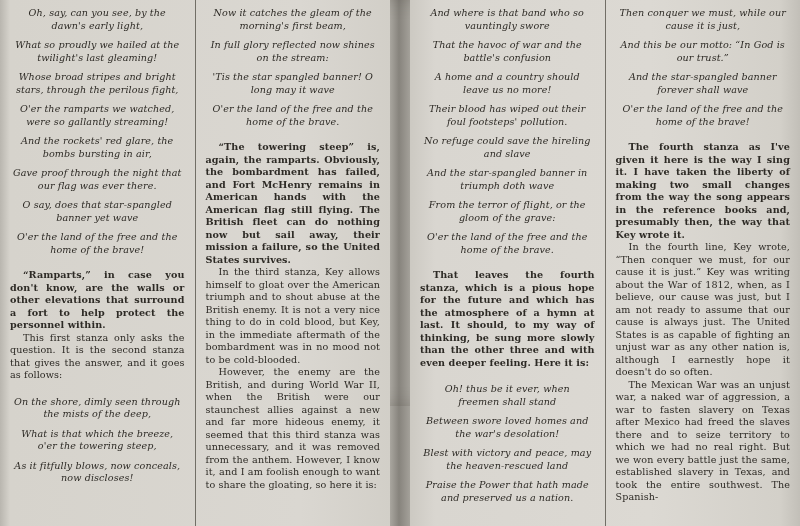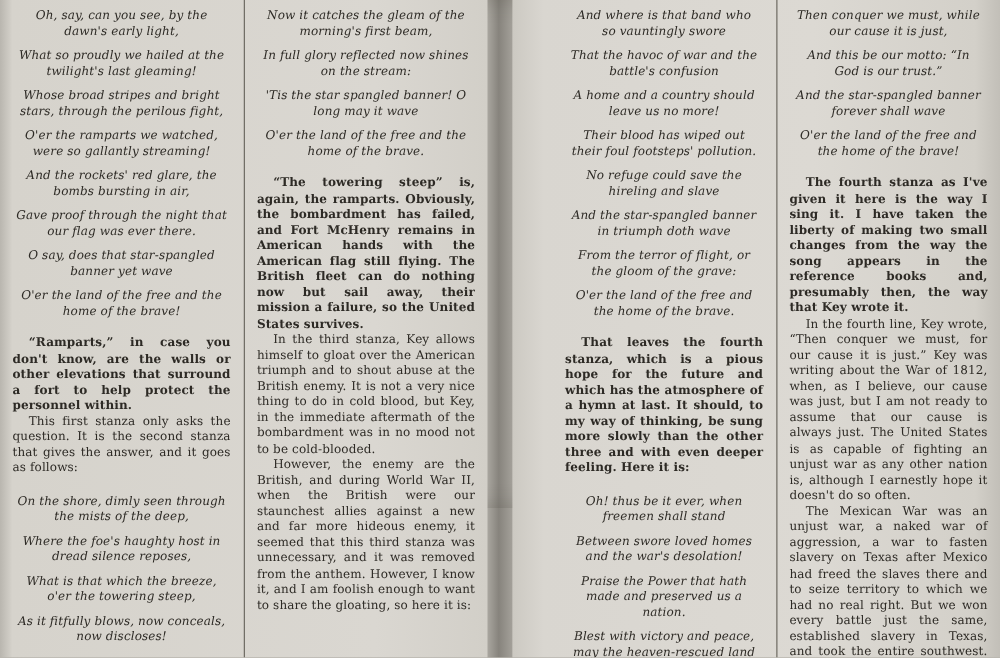--- a/index.html
+++ b/index.html
@@ -17,21 +17,20 @@
   .page {
     width: 390px; height: 526px;
     display: flex;
     box-sizing: border-box;
   }
   .page-left {
     background: linear-gradient(90deg, #b9b6af 0px, #d6d3cc 10px, #dad7d1 300px, #d2cfc8 390px);
   }
   .page-right {
     background: linear-gradient(90deg, #ccc9c2 0px, #d9d6d0 25px, #dcd9d3 240px, #d3d0c9 370px, #c2bfb8 390px);
-    padding-left: 32px;
   }
   .gutter {
     width: 20px; height: 526px;
     background: linear-gradient(90deg, rgba(40,36,30,0.10), rgba(40,36,30,0.34) 45%, rgba(40,36,30,0.14));
   }
   .col {
     flex: 1 1 0;
     padding: 7px 10px 4px 10px;
     box-sizing: border-box;
     overflow: hidden;
@@ -71,21 +70,20 @@
       <div class="v">What so proudly we hailed at the twilight's last gleaming!</div>
       <div class="v">Whose broad stripes and bright stars, through the perilous fight,</div>
       <div class="v">O'er the ramparts we watched, were so gallantly streaming!</div>
       <div class="v">And the rockets' red glare, the bombs bursting in air,</div>
       <div class="v">Gave proof through the night that our flag was ever there.</div>
       <div class="v">O say, does that star-spangled banner yet wave</div>
       <div class="v">O'er the land of the free and the home of the brave!</div>
       <div class="p">“Ramparts,” in case you don't know, are the walls or other elevations that surround a fort to help protect the personnel within.</div>
       <div class="p">This first stanza only asks the question. It is the second stanza that gives the answer, and it goes as follows:</div>
       <div class="v">On the shore, dimly seen through the mists of the deep,</div>
-      <div class="v">Where the foe's haughty host in dread silence reposes,</div>
       <div class="v">What is that which the breeze, o'er the towering steep,</div>
       <div class="v">As it fitfully blows, now conceals, now discloses!</div>
     </div>
     <div class="rule"></div>
     <div class="col">
       <div class="v">Now it catches the gleam of the morning's first beam,</div>
       <div class="v">In full glory reflected now shines on the stream:</div>
       <div class="v">'Tis the star spangled banner! O long may it wave</div>
       <div class="v">O'er the land of the free and the home of the brave.</div>
       <div class="p">“The towering steep” is, again, the ramparts. Obviously, the bombardment has failed, and Fort McHenry remains in American hands with the American flag still flying. The British fleet can do nothing now but sail away, their mission a failure, so the United States survives.</div>
@@ -102,22 +100,22 @@
       <div class="v">That the havoc of war and the battle's confusion</div>
       <div class="v">A home and a country should leave us no more!</div>
       <div class="v">Their blood has wiped out their foul footsteps' pollution.</div>
       <div class="v">No refuge could save the hireling and slave</div>
       <div class="v">And the star-spangled banner in triumph doth wave</div>
       <div class="v">From the terror of flight, or the gloom of the grave:</div>
       <div class="v">O'er the land of the free and the home of the brave.</div>
       <div class="p">That leaves the fourth stanza, which is a pious hope for the future and which has the atmosphere of a hymn at last. It should, to my way of thinking, be sung more slowly than the other three and with even deeper feeling. Here it is:</div>
       <div class="v">Oh! thus be it ever, when freemen shall stand</div>
       <div class="v">Between swore loved homes and the war's desolation!</div>
+      <div class="v">Blest with victory and peace, may the heaven-rescued land</div>
       <div class="v">Praise the Power that hath made and preserved us a nation.</div>
-      <div class="v">Blest with victory and peace, may the heaven-rescued land</div>
     </div>
     <div class="rule"></div>
     <div class="col">
       <div class="v">Then conquer we must, while our cause it is just,</div>
       <div class="v">And this be our motto: “In God is our trust.”</div>
       <div class="v">And the star-spangled banner forever shall wave</div>
       <div class="v">O'er the land of the free and the home of the brave!</div>
       <div class="p">The fourth stanza as I've given it here is the way I sing it. I have taken the liberty of making two small changes from the way the song appears in the reference books and, presumably then, the way that Key wrote it.</div>
       <div class="p">In the fourth line, Key wrote, “Then conquer we must, for our cause it is just.” Key was writing about the War of 1812, when, as I believe, our cause was just, but I am not ready to assume that our cause is always just. The United States is as capable of fighting an unjust war as any other nation is, although I earnestly hope it doesn't do so often.</div>
       <div class="p">The Mexican War was an unjust war, a naked war of aggression, a war to fasten slavery on Texas after Mexico had freed the slaves there and to seize territory to which we had no real right. But we won every battle just the same, established slavery in Texas, and took the entire southwest. The Spanish-</div>

